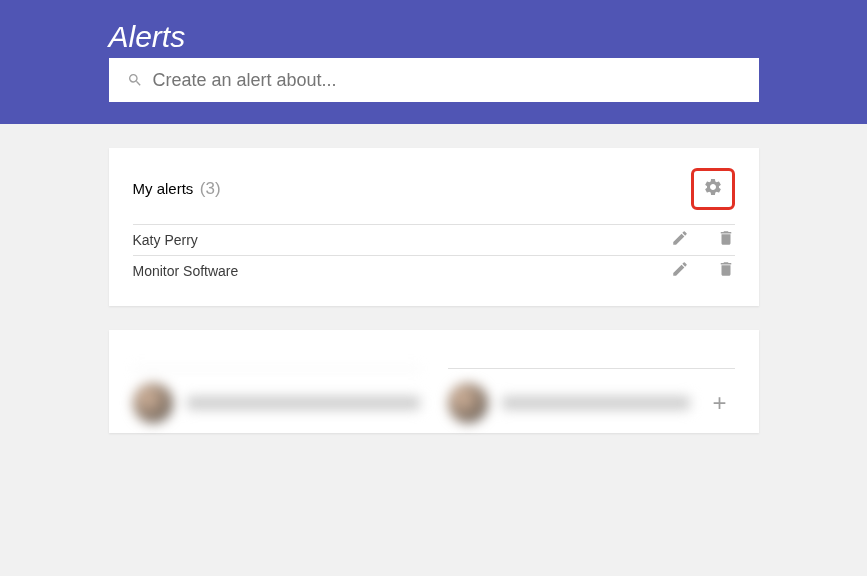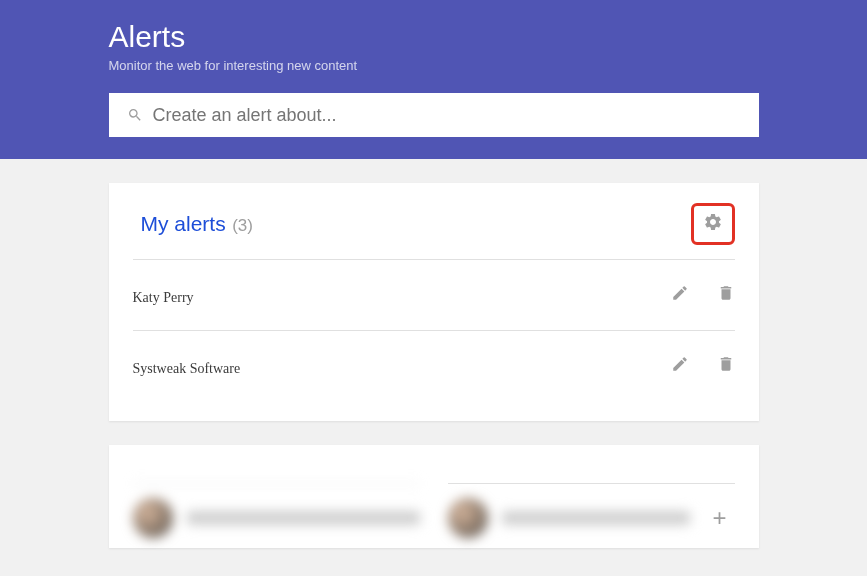--- a/index.html
+++ b/index.html
@@ -17,20 +17,21 @@
     }
     .header-inner {
       width: 650px;
       margin: 0 auto;
     }
     .page-title {
       color: #fff;
       font-size: 30px;
       font-weight: 300;
       margin-bottom: 4px;
+      font-style: italic;
     }
     .page-subtitle {
       color: rgba(255,255,255,0.75);
       font-size: 13px;
       font-weight: 400;
       margin-bottom: 20px;
     }
     .search-box {
       background: #fff;
       height: 44px;
@@ -64,46 +65,44 @@
       padding: 20px 24px;
       margin-bottom: 24px;
     }
     .card-header {
       display: flex;
       align-items: center;
       justify-content: space-between;
       padding-bottom: 14px;
     }
     .card-title {
-      font-size: 21px;
-      color: #1d4ed8;
+      font-size: 15px;
+      color: #000000;
       font-weight: 400;
-      margin-left: 8px;
     }
     .card-count {
       color: #9e9e9e;
       font-size: 17px;
       margin-left: 2px;
     }
     .gear-wrap {
       border: 3px solid #e23124;
       border-radius: 6px;
       padding: 6px 9px;
       display: flex;
       align-items: center;
       justify-content: center;
       color: #9e9e9e;
     }
     .alert-row {
       display: flex;
-      align-items: flex-end;
+      align-items: center;
       justify-content: space-between;
       border-top: 1px solid #e0e0e0;
-      padding: 24px 0;
-      font-family: Liberation Serif, serif;
+      padding: 4px 0;
     }
     .alert-name {
       font-size: 14px;
       color: #3b3b3b;
     }
     .alert-actions {
       display: flex;
       align-items: center;
       gap: 28px;
     }
@@ -161,21 +160,20 @@
       flex: 1;
       filter: blur(6px);
     }
   </style>
 </head>
 <body>
 
 <div class="header">
   <div class="header-inner">
     <h1 class="page-title">Alerts</h1>
-    <div class="page-subtitle">Monitor the web for interesting new content</div>
     <div class="search-box">
       <span class="search-icon">
         <svg width="16" height="16" viewBox="0 0 24 24" fill="currentColor">
             <path d="M15.5 14h-.79l-.28-.27A6.471 6.471 0 0 0 16 9.5 6.5 6.5 0 1 0 9.5 16c1.61 0 3.09-.59 4.23-1.57l.27.28v.79l5 4.99L20.49 19l-4.99-5zm-6 0C7.01 14 5 11.99 5 9.5S7.01 5 9.5 5 14 7.01 14 9.5 11.99 14 9.5 14z"></path>
           </svg>
       </span>
       <input class="search-input" type="text" placeholder="Create an alert about..." style="">
     </div>
   </div>
 </div>
@@ -206,21 +204,21 @@
         </span>
         <span class="icon-btn">
           <span><svg width="18" height="18" viewBox="0 0 24 24" fill="currentColor">
                 <path d="M6 19c0 1.1.9 2 2 2h8c1.1 0 2-.9 2-2V7H6v12zM19 4h-3.5l-1-1h-5l-1 1H5v2h14V4z"></path>
               </svg></span>
         </span>
       </div>
     </div>
 
     <div class="alert-row">
-      <span class="alert-name">Systweak Software</span>
+      <span class="alert-name">Monitor Software</span>
       <div class="alert-actions">
         <span class="icon-btn">
           <span><svg width="18" height="18" viewBox="0 0 24 24" fill="currentColor">
                 <path d="M3 17.25V21h3.75L17.81 9.94l-3.75-3.75L3 17.25zM20.71 7.04a.996.996 0 0 0 0-1.41l-2.34-2.34a.996.996 0 0 0-1.41 0l-1.83 1.83 3.75 3.75 1.83-1.83z"></path>
               </svg></span>
         </span>
         <span class="icon-btn">
           <span><svg width="18" height="18" viewBox="0 0 24 24" fill="currentColor">
                 <path d="M6 19c0 1.1.9 2 2 2h8c1.1 0 2-.9 2-2V7H6v12zM19 4h-3.5l-1-1h-5l-1 1H5v2h14V4z"></path>
               </svg></span>

